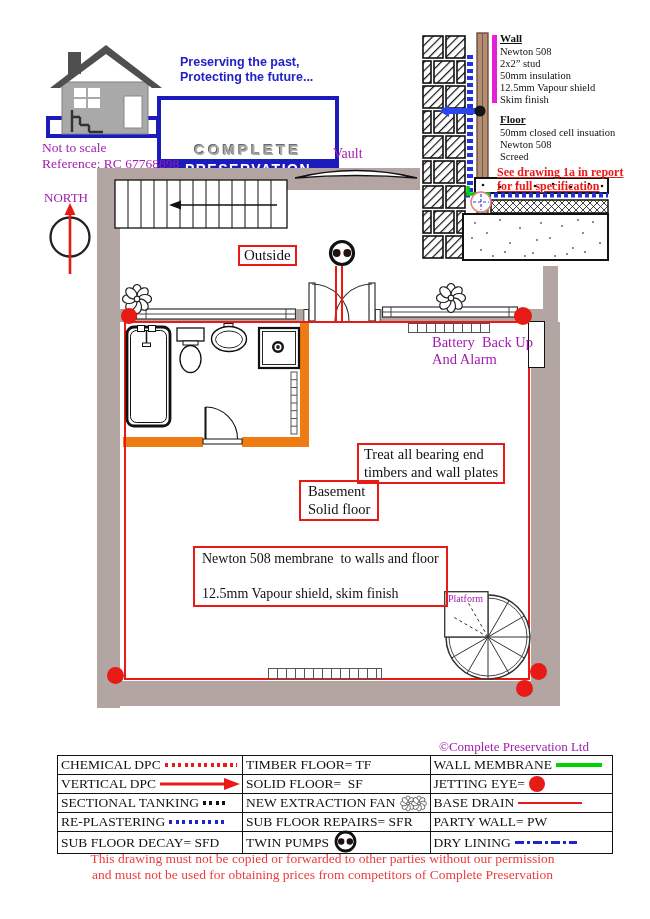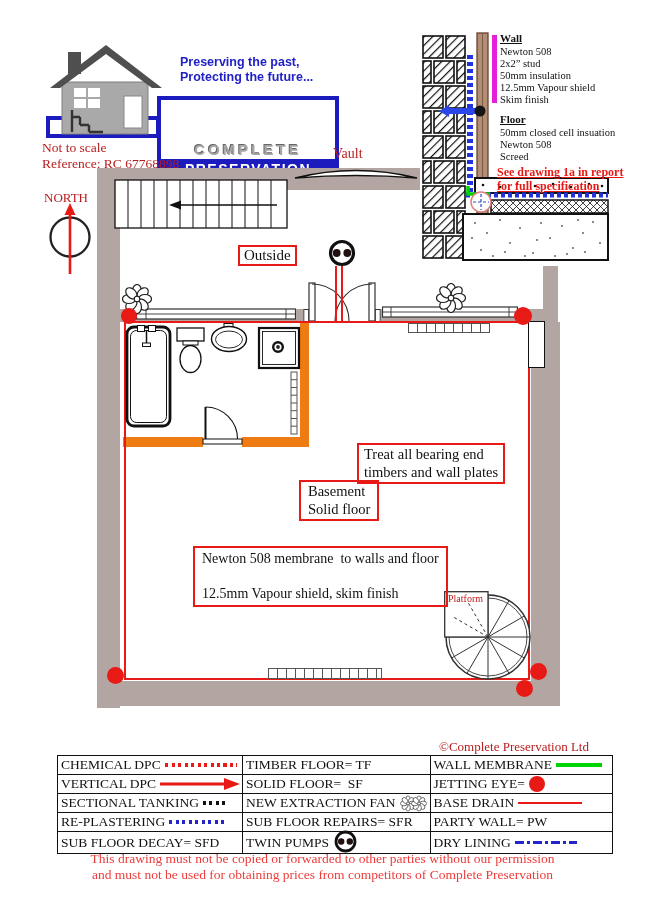--- a/index.html
+++ b/index.html
@@ -1,19 +1,19 @@
 <!DOCTYPE html>
 <html><head>
 <meta charset="utf-8">
 <style>
   html,body{margin:0;padding:0;background:#fff;}
   .page{position:relative;width:650px;height:919px;background:#fff;overflow:hidden;
         font-family:"Liberation Serif",serif;color:#111;}
   .abs{position:absolute;}
-  .t{position:absolute;font-family:"Liberation Serif",serif;color:#b91c1c;white-space:pre;line-height:1.15;}
+  .t{position:absolute;font-family:"Liberation Serif",serif;color:#a21caf;white-space:pre;line-height:1.15;}
   .wall{position:absolute;background:#b3a6a2;}
   .owall{position:absolute;background:#ee7c13;}
   .redbox{position:absolute;border:2px solid #e81a15;padding:2px 6px;background:transparent;
           font-family:"Liberation Serif",serif;white-space:pre;}
   .reddot{position:absolute;background:#e81a15;border-radius:50%;}
   .redline-v{position:absolute;background:#e81a15;}
   .radiator{position:absolute;background:#fff;border:1px solid #555;}
   .radiator.h{background:repeating-linear-gradient(90deg,transparent 0 8px,#555 8px 9px);}
   .tanking{position:absolute;border:2.5px solid #e81a15;}
   .legend-table{position:absolute;left:57px;top:755px;border-collapse:collapse;table-layout:fixed;}
@@ -346,20 +346,21 @@
   <div class="t" style="left:448px;top:593px;font-size:10px;">Platform</div>
 
   <div class="reddot" style="left:121px;top:308px;width:16px;height:16px;"></div>
   <div class="reddot" style="left:514px;top:307px;width:18px;height:18px;"></div>
   <div class="reddot" style="left:107px;top:667px;width:17px;height:17px;"></div>
   <div class="reddot" style="left:530px;top:663px;width:17px;height:17px;"></div>
   <div class="reddot" style="left:516px;top:680px;width:17px;height:17px;"></div>
 
   <div class="redbox" style="left:238px;top:245px;font-size:15px;padding:0 4px;">Outside</div>
 
+  <div class="t" style="left:432px;top:334px;font-size:14.5px;line-height:17px;"><span>Battery  Back Up</span><br><span>And Alarm</span></div>
 
   <div class="redbox" style="left:357px;top:411px;font-size:14.5px;line-height:17.5px;padding:1px 5px;margin-top:32px;"><span>Treat all bearing end</span><br><span>timbers and wall plates</span></div>
 
   <div class="redbox" style="left:299px;top:480px;font-size:14.5px;line-height:17.5px;padding:1px 7px;"><span>Basement</span><br><span>Solid floor</span></div>
 
   <div class="redbox" style="left:193px;top:546px;font-size:14px;line-height:17.5px;padding:2px 7px;"><span>Newton 508 membrane  to walls and floor</span><br><br><span>12.5mm Vapour shield, skim finish</span></div>
 
   <div class="t" style="left:439px;top:740px;font-size:13px;">©Complete Preservation Ltd</div>
 
   <table class="legend-table">

